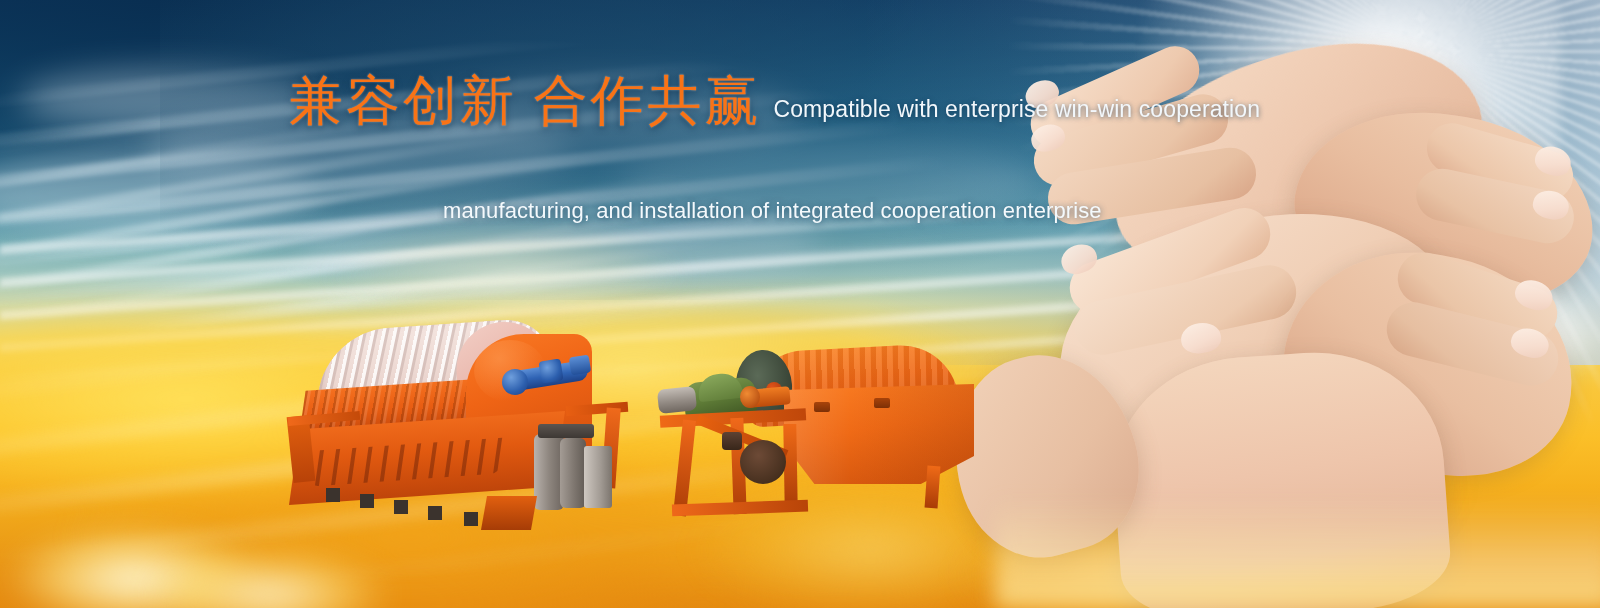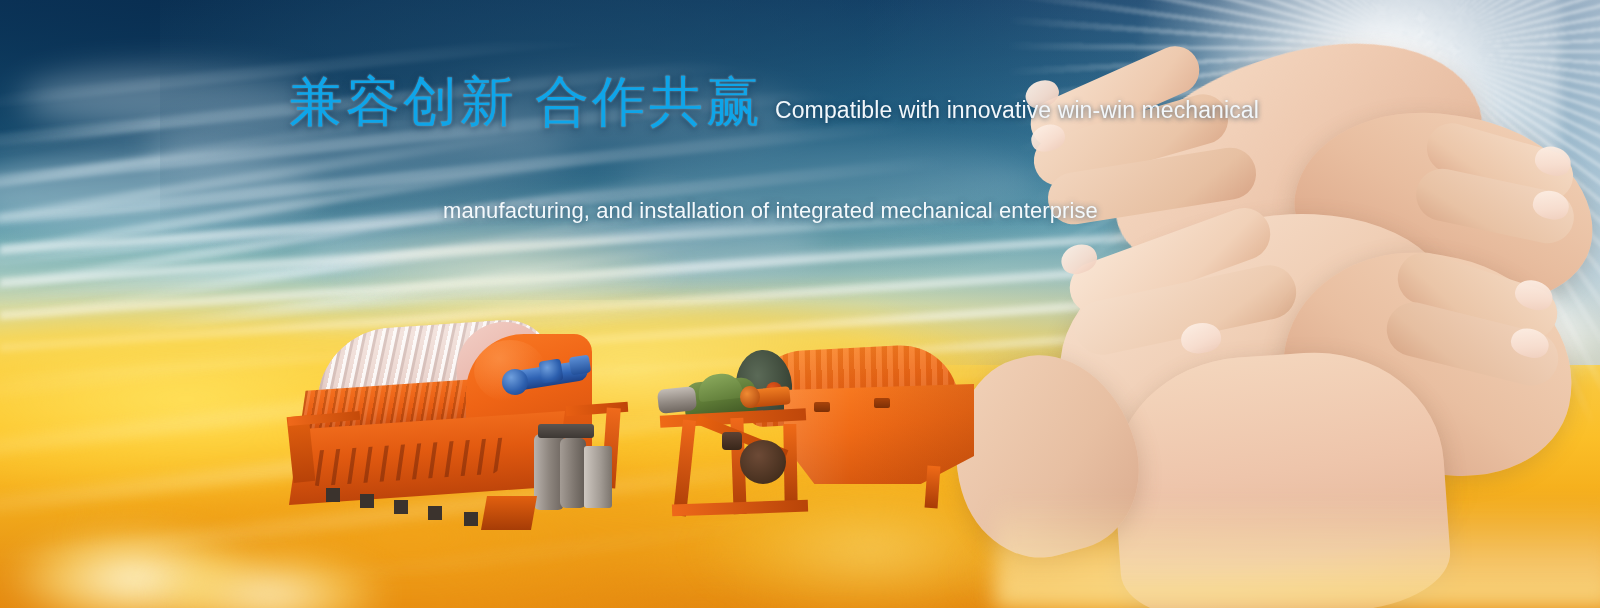--- a/index.html
+++ b/index.html
@@ -172,23 +172,24 @@
   .machine2{ position:absolute; left:636px; top:336px; width:344px; height:182px; }
 
   .m-part{ position:absolute; }
 
   
   .headline{
     position:absolute; left:289px; top:71px;
     display:flex; align-items:baseline; white-space:nowrap;
   }
   .headline .cn{
-    font-size:54px; line-height:60px; color:#0ea5e9; font-weight:400;
+    font-size:54px; line-height:60px; color:#f97316; font-weight:400;
     letter-spacing:3px;
     text-shadow:0 2px 7px rgba(8,40,70,.65), 0 0 2px rgba(255,255,255,.55);
+    font-family:Liberation Serif, serif;
   }
   .headline .en{
     font-size:23px; color:#f2f7fb; font-weight:400; margin-left:12px;
     letter-spacing:.1px;
     text-shadow:0 1px 5px rgba(10,45,75,.7);
     position:relative; top:-2px;
   }
 
   .subline{
     position:absolute; left:400px; top:150px; white-space:nowrap;
@@ -451,18 +452,18 @@
 
     <div class="m-part" style="left:104px; top:104px; width:46px; height:44px;
          background:radial-gradient(ellipse at 40% 35%, #6d4a36 0%, #47301f 70%, #2e1f13 100%);
          border-radius:50%;"></div>
     <div class="m-part" style="left:86px; top:96px; width:20px; height:18px;
          background:linear-gradient(180deg,#5e4233,#38261a); border-radius:4px;"></div>
   </div>
 
   <div class="headline">
     <span class="cn">兼容创新  合作共赢</span>
-    <span class="en">Compatible with innovative win-win mechanical</span>
-  </div>
-
-  <div class="sub-en">manufacturing, and installation of integrated mechanical enterprise</div>
+    <span class="en">Compatible with enterprise win-win cooperation</span>
+  </div>
+
+  <div class="sub-en">manufacturing, and installation of integrated cooperation enterprise</div>
 
 </div>
 
 </body></html>

